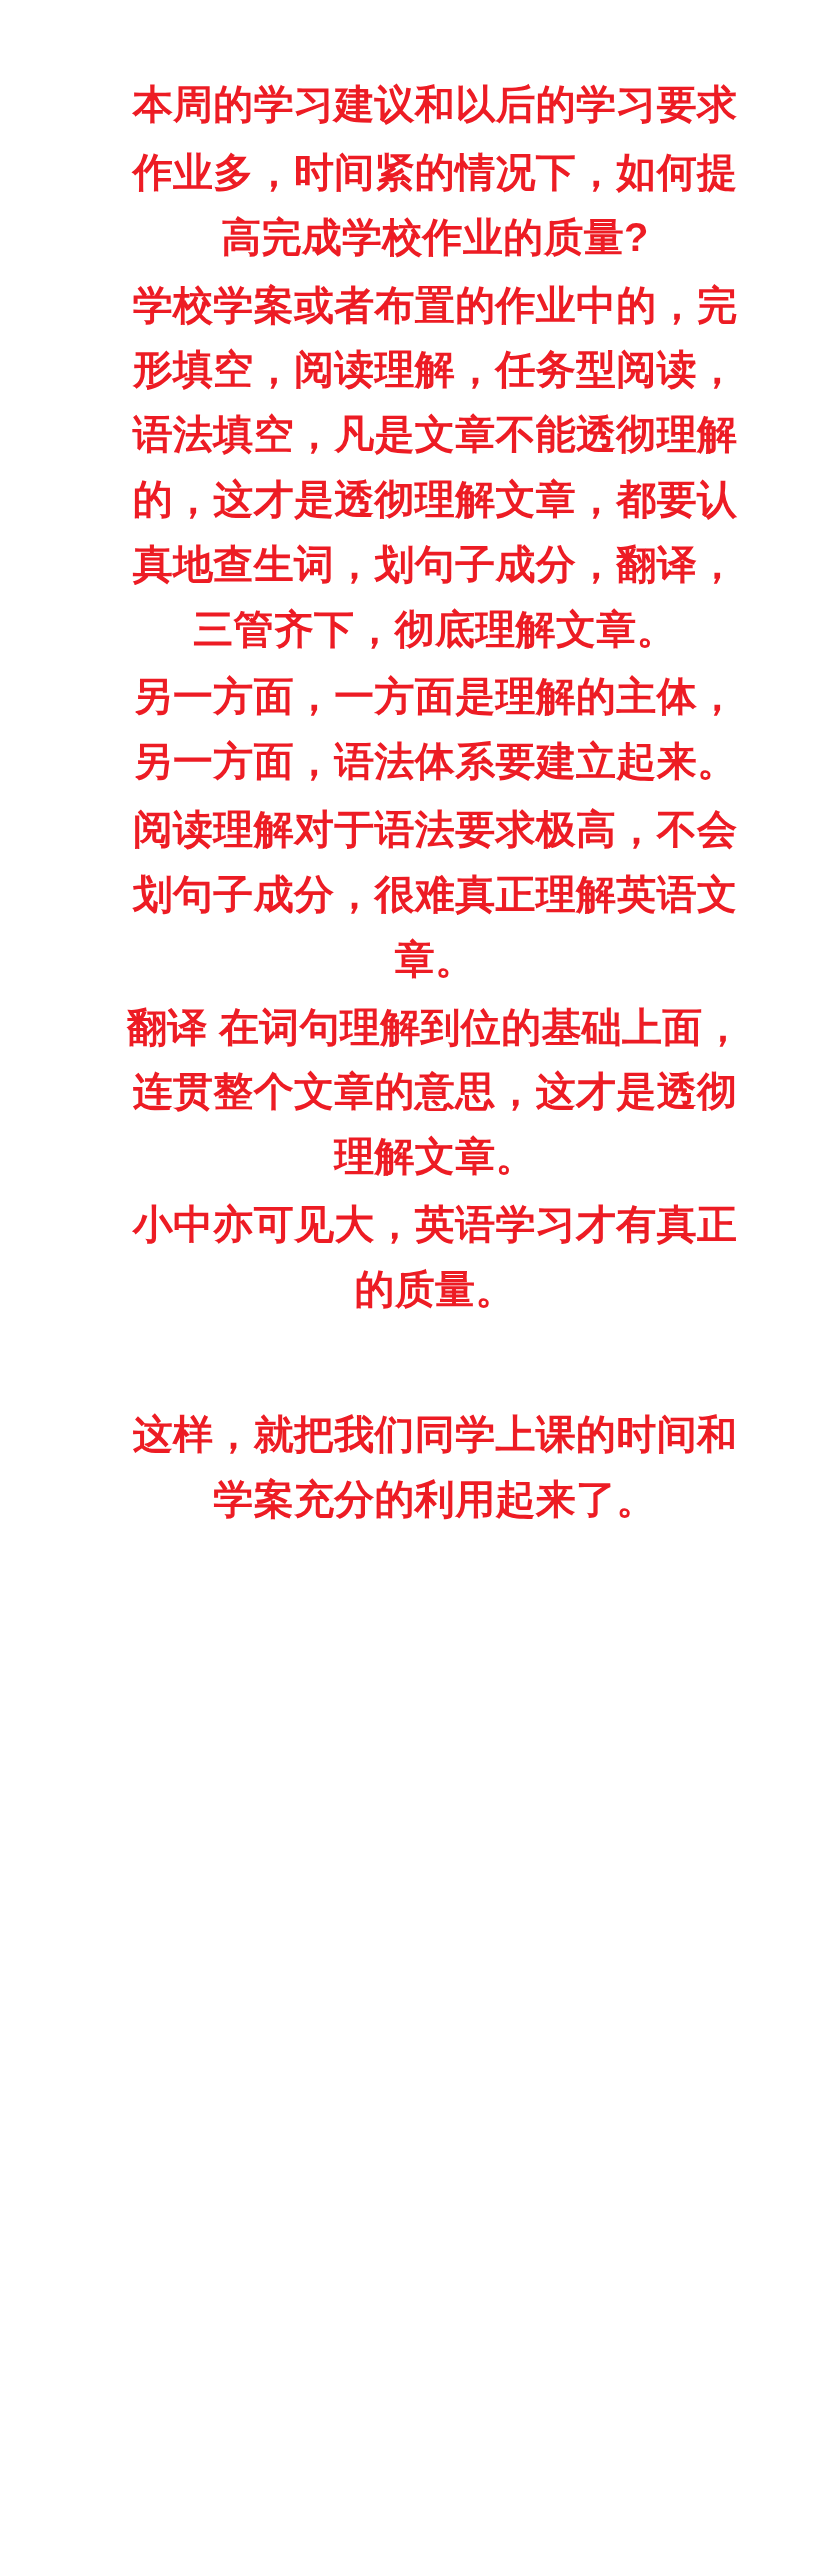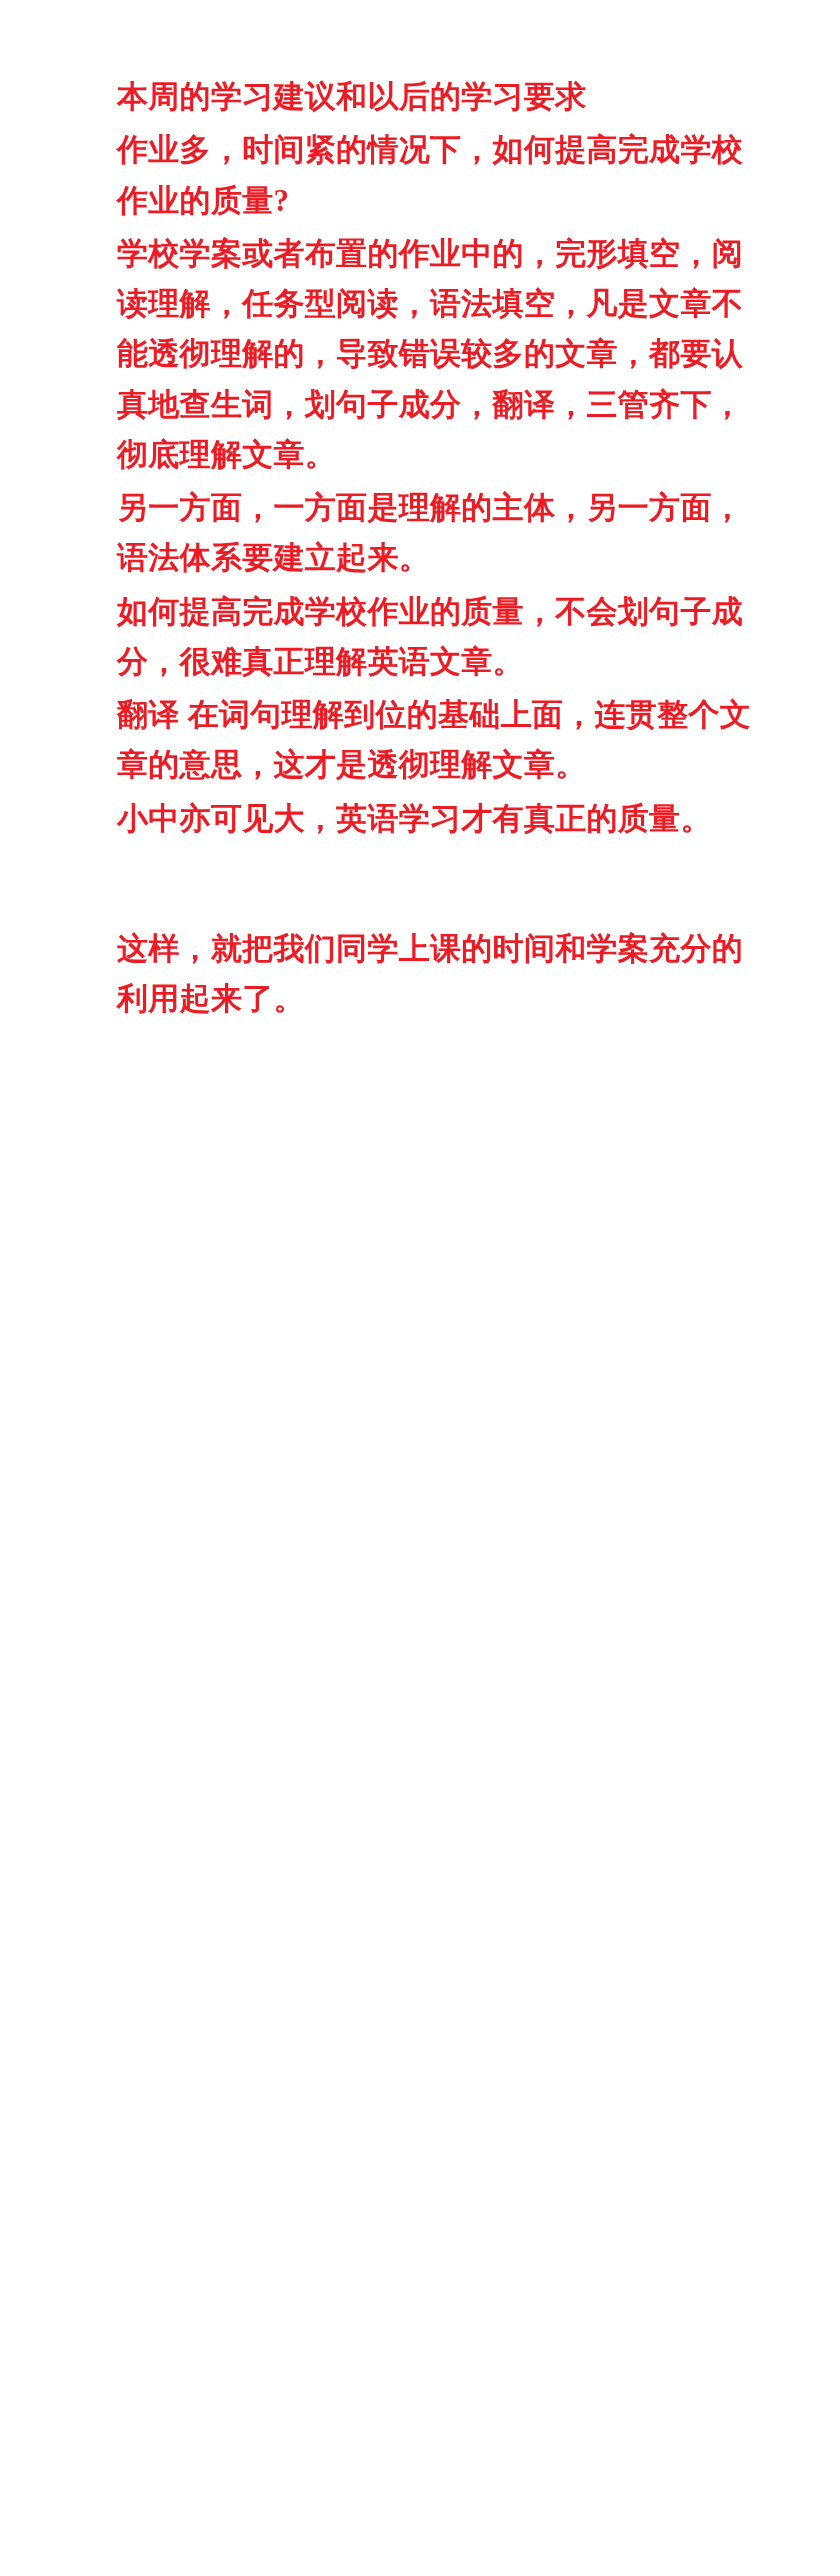--- a/index.html
+++ b/index.html
@@ -19,44 +19,43 @@
     background: #ffffff;
     box-sizing: border-box;
     padding: 72px 88px 62px 117px;
   }
   .doc-body {
     display: block;
   }
   .para {
     color: #ED1C24;
     font-weight: bold;
-    font-size: 31px;
+    font-size: 40px;
     line-height: 1.62;
     letter-spacing: 0.3px;
     margin: 0 0 3.1px 0;
-    text-align: left;
+    text-align: center;
     word-break: break-all;
-    font-family: Liberation Serif, serif;
   }
   .para.tight {
     line-height: 1.32;
   }
   .spacer-block {
     height: 77px;
   }
 </style>
 </head>
 <body>
 
 <div class="page">
   <div class="doc-body" id="doc-body">
       <p class="para">本周的学习建议和以后的学习要求</p>
       <p class="para">作业多，时间紧的情况下，如何提高完成学校作业的质量?</p>
-      <p class="para">学校学案或者布置的作业中的，完形填空，阅读理解，任务型阅读，语法填空，凡是文章不能透彻理解的，导致错误较多的文章，都要认真地查生词，划句子成分，翻译，三管齐下，彻底理解文章。</p>
+      <p class="para">学校学案或者布置的作业中的，完形填空，阅读理解，任务型阅读，语法填空，凡是文章不能透彻理解的，这才是透彻理解文章，都要认真地查生词，划句子成分，翻译，三管齐下，彻底理解文章。</p>
       <p class="para">另一方面，一方面是理解的主体，另一方面，语法体系要建立起来。</p>
-      <p class="para">如何提高完成学校作业的质量，不会划句子成分，很难真正理解英语文章。</p>
+      <p class="para">阅读理解对于语法要求极高，不会划句子成分，很难真正理解英语文章。</p>
       <p class="para">翻译  在词句理解到位的基础上面，连贯整个文章的意思，这才是透彻理解文章。</p>
       <p class="para">小中亦可见大，英语学习才有真正的质量。</p>
       <div class="spacer-block"></div>
       <p class="para">这样，就把我们同学上课的时间和学案充分的利用起来了。</p>
     </div>
 </div>
 
 
 </body></html>

